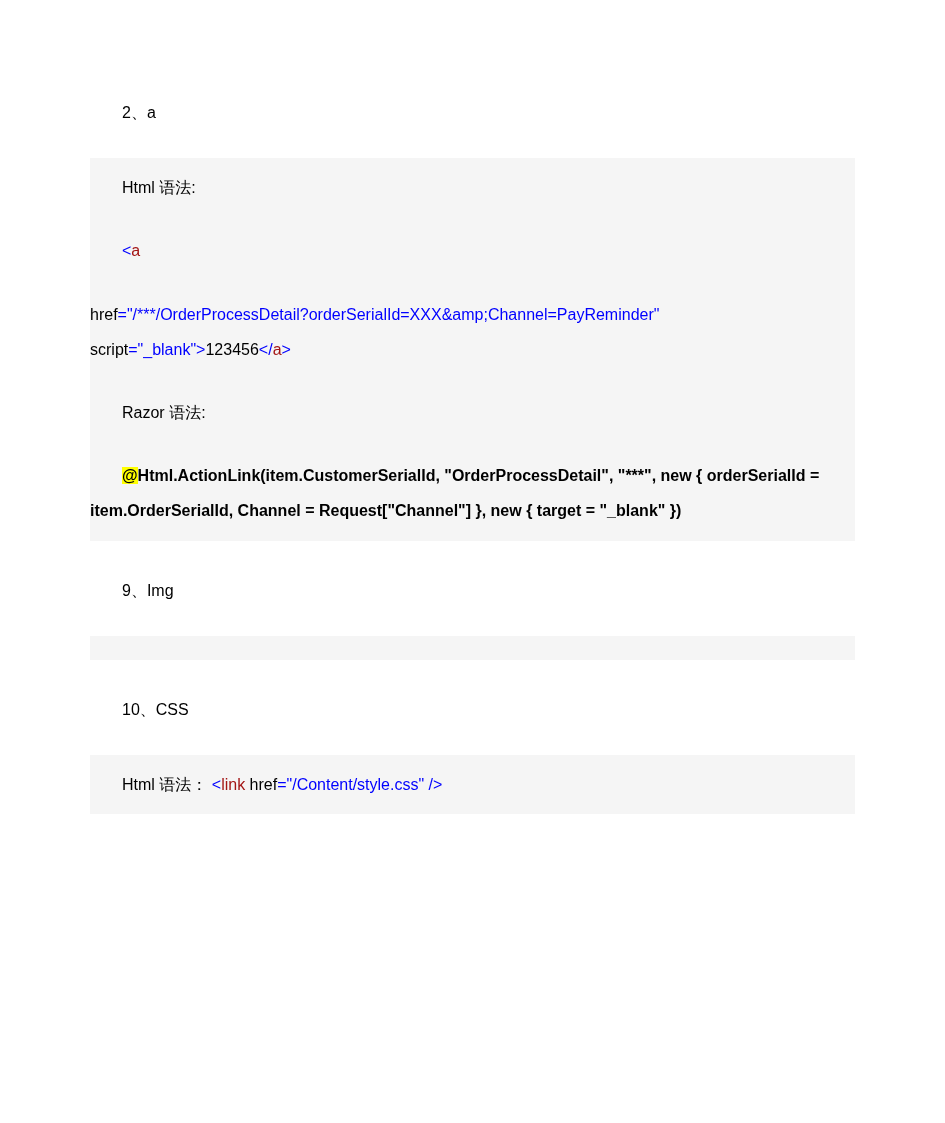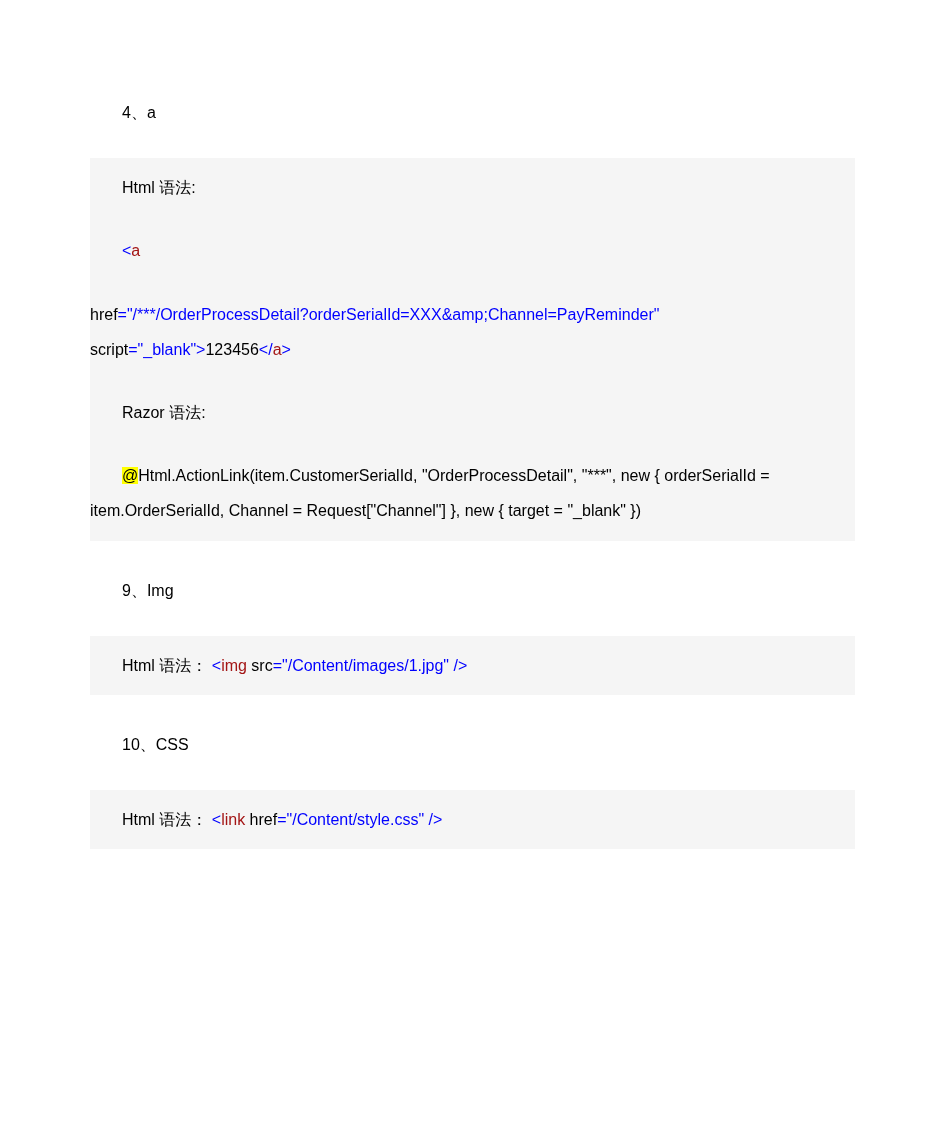--- a/index.html
+++ b/index.html
@@ -36,44 +36,40 @@
       margin-bottom: 0;
     }
     .tag-blue { color: #0000ff; }
     .tag-maroon { color: #a31515; }
     .attr-red { color: #000000; }
     .highlight-yellow { background: #ffff00; }
   </style>
 </head>
 <body>
 
-<div class="heading">4、a</div>
+<div class="heading">2、a</div>
 
 <div class="code-block">
   <div class="code-line">Html 语法:</div>
   <div class="code-line">
     <span class="tag-blue">&lt;</span><span class="tag-maroon">a</span>
   </div>
   <div class="code-line-no-indent">
     <span class="attr-red">href</span><span class="tag-blue">=</span><span class="tag-blue">"/***/OrderProcessDetail?orderSerialId=XXX&amp;amp;Channel=PayReminder"</span>
     <span class="attr-red">script</span><span class="tag-blue">=</span><span class="tag-blue">"_blank"</span><span class="tag-blue">&gt;</span><span>123456</span><span class="tag-blue">&lt;/</span><span class="tag-maroon">a</span><span class="tag-blue">&gt;</span>
   </div>
   <div class="code-line">Razor 语法:</div>
-  <div class="code-line-no-indent" style="text-indent:2em;">
+  <div class="code-line-no-indent" style="text-indent:2em;font-weight:bold;">
     <span class="highlight-yellow">@</span><span>Html.ActionLink(item.CustomerSerialId, "OrderProcessDetail", "***", new { orderSerialId = item.OrderSerialId, Channel = Request["Channel"] }, new { target = "_blank" })</span>
   </div>
 </div>
 
 <div class="heading">9、Img</div>
 
 <div class="code-block">
-  <div class="code-line">
-    <span>Html  语法：</span>
-    <span class="tag-blue">&lt;</span><span class="tag-maroon">img </span><span class="attr-red">src</span><span class="tag-blue">=</span><span class="tag-blue">"/Content/images/1.jpg"</span><span class="tag-blue"> /&gt;</span>
-  </div>
 </div>
 
 <div class="heading">10、CSS</div>
 
 <div class="code-block">
   <div class="code-line">
     <span>Html  语法：</span>
     <span class="tag-blue">&lt;</span><span class="tag-maroon">link </span><span class="attr-red">href</span><span class="tag-blue">=</span><span class="tag-blue">"/Content/style.css"</span><span class="tag-blue"> /&gt;</span>
   </div>
 </div>

